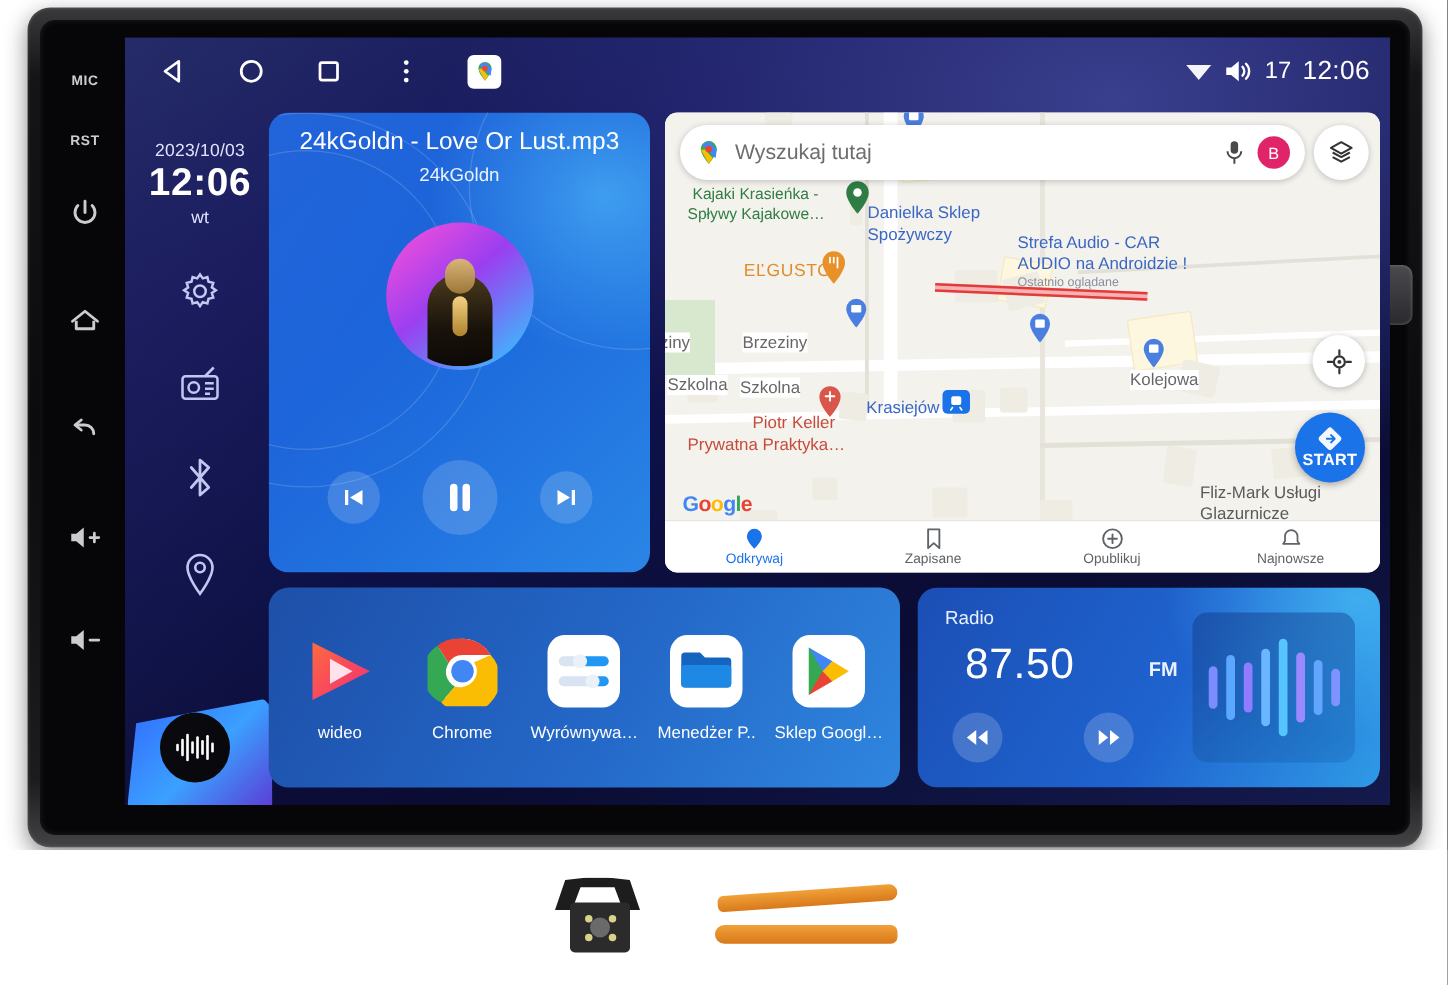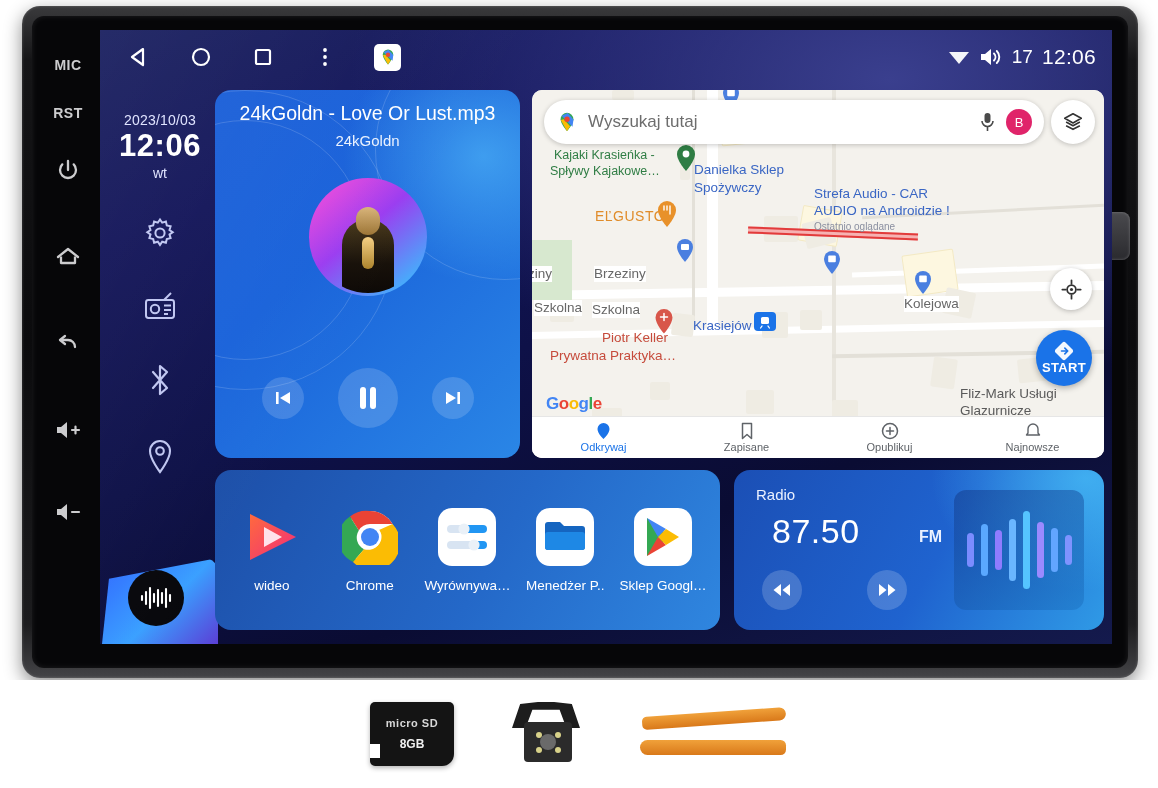--- a/index.html
+++ b/index.html
@@ -24,21 +24,21 @@
 
   
   #hardkeys {
     position:absolute; left:18px; top:18px; width:56px; bottom:18px;
     display:flex; flex-direction:column; align-items:center;
     padding-top:22px; gap:0;
   }
   .hk { color:#e8e8ea; display:flex; align-items:center; justify-content:center;
         width:44px; height:44px; font-size:11px; font-weight:bold; letter-spacing:.5px;
         opacity:.88; }
-  .hk.sm { height:38px; font-size:14px;justify-content:center; }
+  .hk.sm { height:38px; font-size:11px;justify-content:center; }
   .hk svg { display:block; }
 
   
   #screen {
     position:absolute; left:78px; top:24px; width:1012px; height:614px;
     background:
       radial-gradient(900px 520px at 78% 8%, #3a3f8e 0%, rgba(20,22,70,0) 60%),
       linear-gradient(160deg,#1a2060 0%,#14165a 22%,#0e1148 48%,#0a0c33 72%,#141a4d 100%);
     overflow:hidden;
   }
@@ -710,25 +710,20 @@
           <div class="bar" style="height: 78px; background: rgb(85, 196, 255);"></div>
           <div class="bar" style="height: 56px; background: rgb(155, 138, 255);"></div>
           <div class="bar" style="height: 44px; background: rgb(98, 165, 255);"></div>
           <div class="bar" style="height: 30px; background: rgb(127, 147, 255);"></div>
         </div>
     </div>
   </div>
 </div>
 
 <div id="accessories">
-  <div id="sdcard">
-    <div id="sd-logo">micro SD</div>
-    <div id="sd-cap">8GB</div>
-    <div id="sd-notch"></div>
-  </div>
   <div id="camera">
     <div id="cam-bracket"></div>
     <div id="cam-body">
       <div class="led"></div>
       <div class="led"></div>
       <div class="led"></div>
       <div class="led"></div>
       <div id="cam-lens"></div>
     </div>
   </div>

